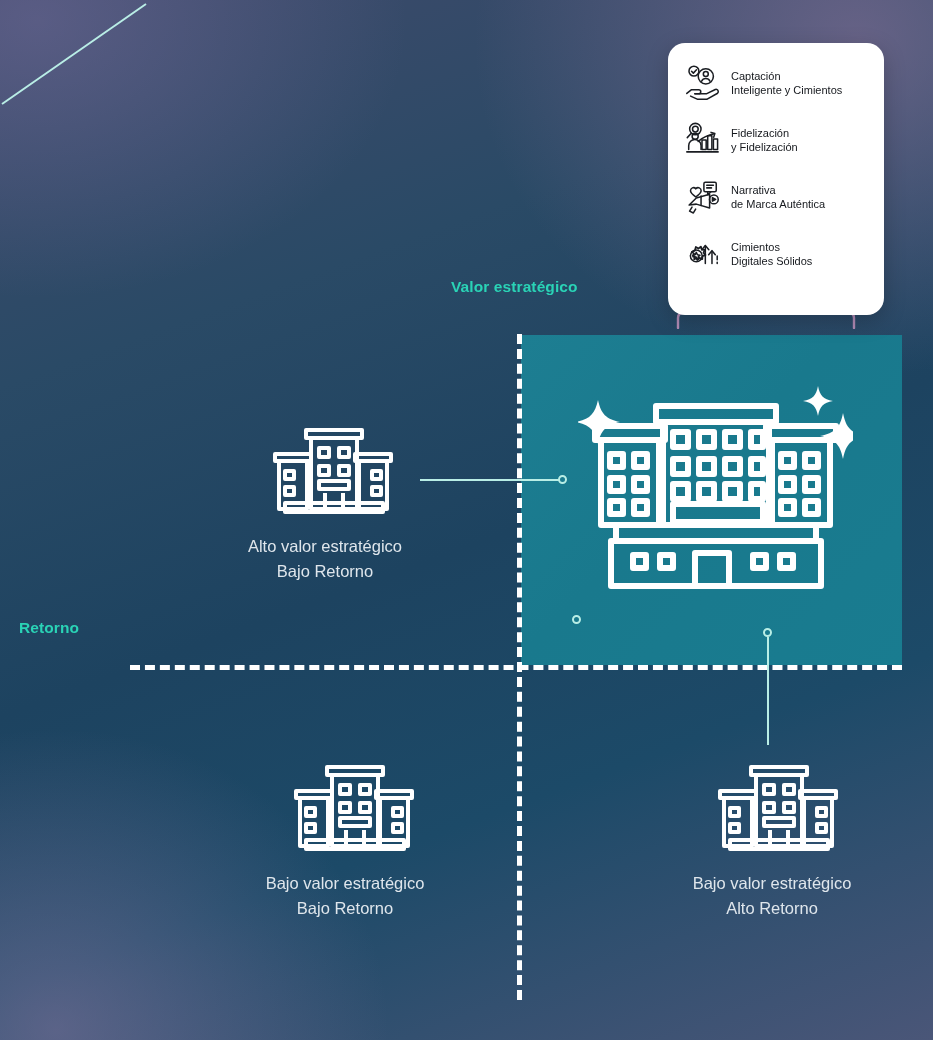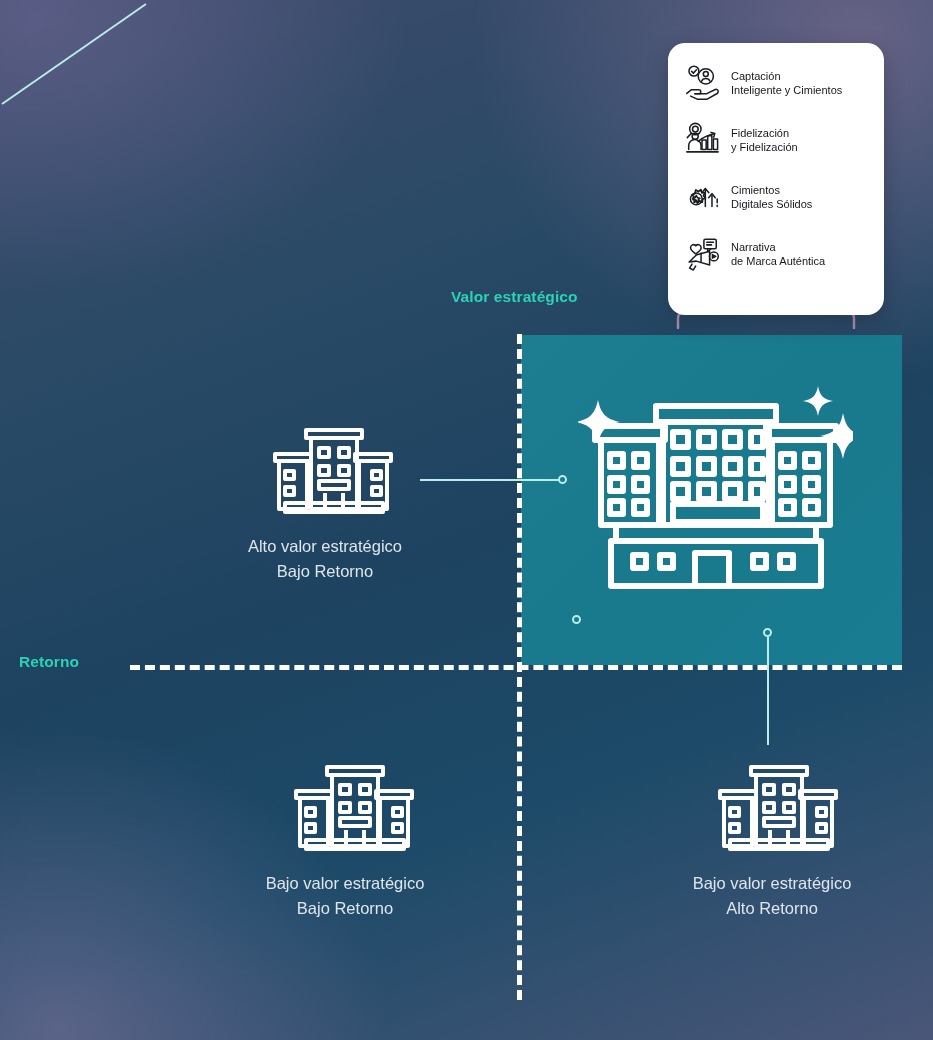--- a/index.html
+++ b/index.html
@@ -31,22 +31,22 @@
   #axis-horizontal{
     position:absolute;left:130px;top:665px;width:772px;height:0;
     border-top:5px dashed #ffffff;
   }
 
   
   .axis-label{
     position:absolute;color:#2ad3b6;font-weight:bold;font-size:15.5px;
     letter-spacing:.1px;white-space:nowrap;
   }
-  #label-valor{left:451px;top:288px;}
-  #label-retorno{left:19px;top:653px;}
+  #label-valor{left:451px;top:278px;}
+  #label-retorno{left:19px;top:619px;}
 
   
   .caption{
     position:absolute;text-align:center;color:#dfe6ec;
     font-size:16.5px;line-height:25px;white-space:nowrap;
   }
   .caption span{display:block;}
   #caption-top-left{left:180px;top:534px;width:290px;}
   #caption-bottom-left{left:200px;top:871px;width:290px;}
   #caption-bottom-right{left:627px;top:871px;width:290px;}
@@ -326,51 +326,51 @@
       </div>
       <div class="feature-text">
         <span>Fidelización</span>
         <span>y Fidelización</span>
       </div>
     </div>
 
     <div class="feature-row">
       <div class="feature-icon">
         <svg width="38" height="38" viewBox="0 0 40 40" fill="none" stroke="#1a1d22" stroke-width="1.6" stroke-linejoin="round" stroke-linecap="round">
-          <path d="M13.5 7.5 l2.4 1.4 2.2 -1.8 0.8 2.8 2.8 0.3 -1.2 2.5 1.8 2.2 -2.7 0.9 -0.2 2.8 -2.6 -1.1 -2.1 1.9 -1 -2.6 -2.8 -0.4 1 -2.6 -1.9 -2 2.6 -1 Z" transform="translate(-2,4) scale(1.15)"></path>
-          <circle cx="14" cy="22" r="6.2"></circle>
-          <path d="M14 18.3 l1.2 2.5 2.7 0.4 -2 1.9 0.5 2.7 -2.4 -1.3 -2.4 1.3 0.5 -2.7 -2 -1.9 2.7 -0.4 Z"></path>
-          <path d="M23.5 30 L23.5 11.5"></path>
-          <path d="M19.8 15.5 L23.5 11 L27.2 15.5"></path>
-          <path d="M30.5 30 L30.5 17"></path>
-          <path d="M27 20.8 L30.5 16.5 L34 20.8"></path>
-          <path d="M36 22 L36 26 M36 28.6 L36 30"></path>
-        </svg>
-      </div>
-      <div class="feature-text">
-        <span>Cimientos</span>
-        <span>Digitales Sólidos</span>
-      </div>
-    </div>
-
-    <div class="feature-row">
-      <div class="feature-icon">
-        <svg width="38" height="38" viewBox="0 0 40 40" fill="none" stroke="#1a1d22" stroke-width="1.6" stroke-linejoin="round" stroke-linecap="round">
           <path d="M13.5 11.4 c-2.2 -2.6 -5.6 -0.6 -5.6 2 c0 2.6 3.4 5 5.6 6.6 c2.2 -1.6 5.6 -4 5.6 -6.6 c0 -2.6 -3.4 -4.6 -5.6 -2 Z"></path>
           <rect x="22" y="4.5" width="13" height="10" rx="1.5"></rect>
           <path d="M26 14.5 l0 3.2 3.4 -3.2"></path>
           <path d="M25 7.6 l7 0 M25 10.4 l5 0"></path>
           <path d="M6.5 28.5 L14 21 l14 -4 0 14.5 -14 -4 Z"></path>
           <path d="M9.5 30.6 l-2.6 4.2 4 2 2.4 -4"></path>
           <circle cx="32.5" cy="22.5" r="4.6"></circle>
           <path d="M31 20.6 l3.4 1.9 -3.4 1.9 Z" fill="#1a1d22"></path>
           <path d="M19 19 l0 10"></path>
         </svg>
       </div>
       <div class="feature-text">
         <span>Narrativa</span>
         <span>de Marca Auténtica</span>
       </div>
     </div>
 
+    <div class="feature-row">
+      <div class="feature-icon">
+        <svg width="38" height="38" viewBox="0 0 40 40" fill="none" stroke="#1a1d22" stroke-width="1.6" stroke-linejoin="round" stroke-linecap="round">
+          <path d="M13.5 7.5 l2.4 1.4 2.2 -1.8 0.8 2.8 2.8 0.3 -1.2 2.5 1.8 2.2 -2.7 0.9 -0.2 2.8 -2.6 -1.1 -2.1 1.9 -1 -2.6 -2.8 -0.4 1 -2.6 -1.9 -2 2.6 -1 Z" transform="translate(-2,4) scale(1.15)"></path>
+          <circle cx="14" cy="22" r="6.2"></circle>
+          <path d="M14 18.3 l1.2 2.5 2.7 0.4 -2 1.9 0.5 2.7 -2.4 -1.3 -2.4 1.3 0.5 -2.7 -2 -1.9 2.7 -0.4 Z"></path>
+          <path d="M23.5 30 L23.5 11.5"></path>
+          <path d="M19.8 15.5 L23.5 11 L27.2 15.5"></path>
+          <path d="M30.5 30 L30.5 17"></path>
+          <path d="M27 20.8 L30.5 16.5 L34 20.8"></path>
+          <path d="M36 22 L36 26 M36 28.6 L36 30"></path>
+        </svg>
+      </div>
+      <div class="feature-text">
+        <span>Cimientos</span>
+        <span>Digitales Sólidos</span>
+      </div>
+    </div>
+
   </div>
 
 </div>
 
 </body></html>

